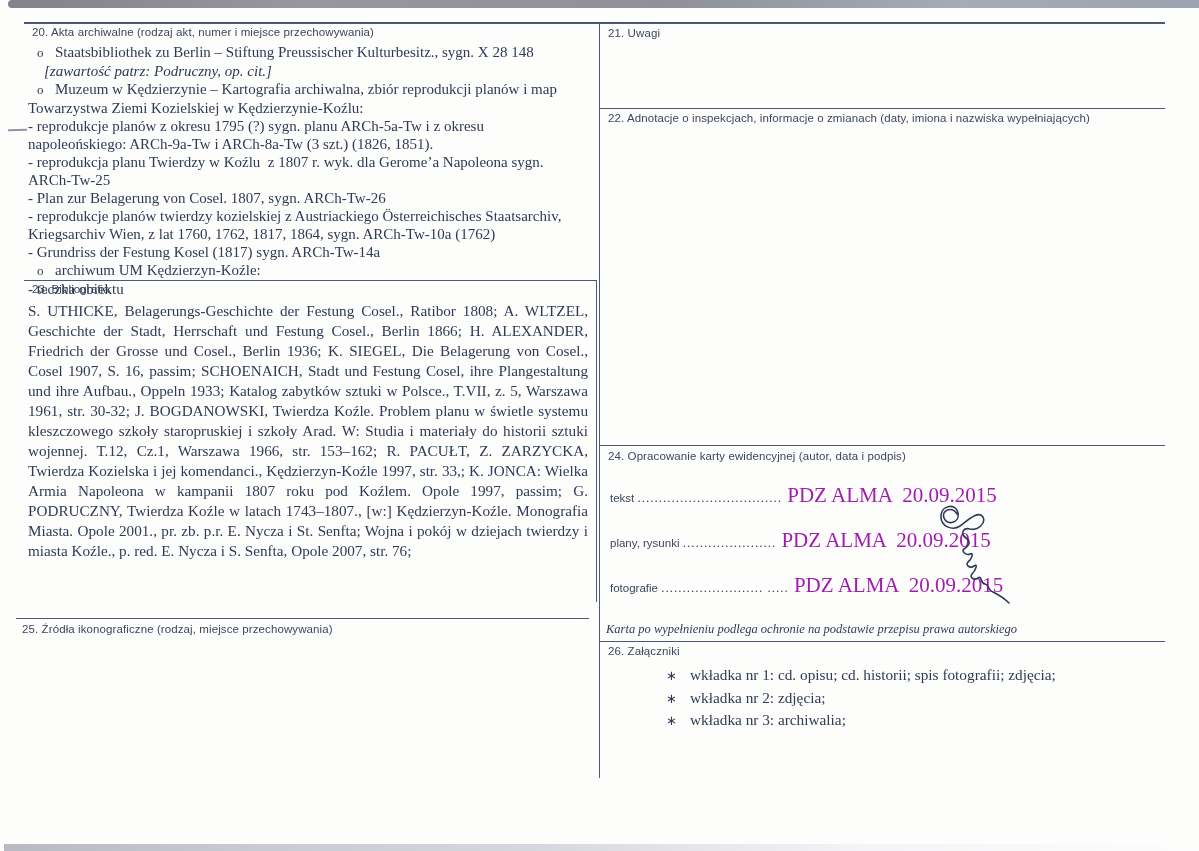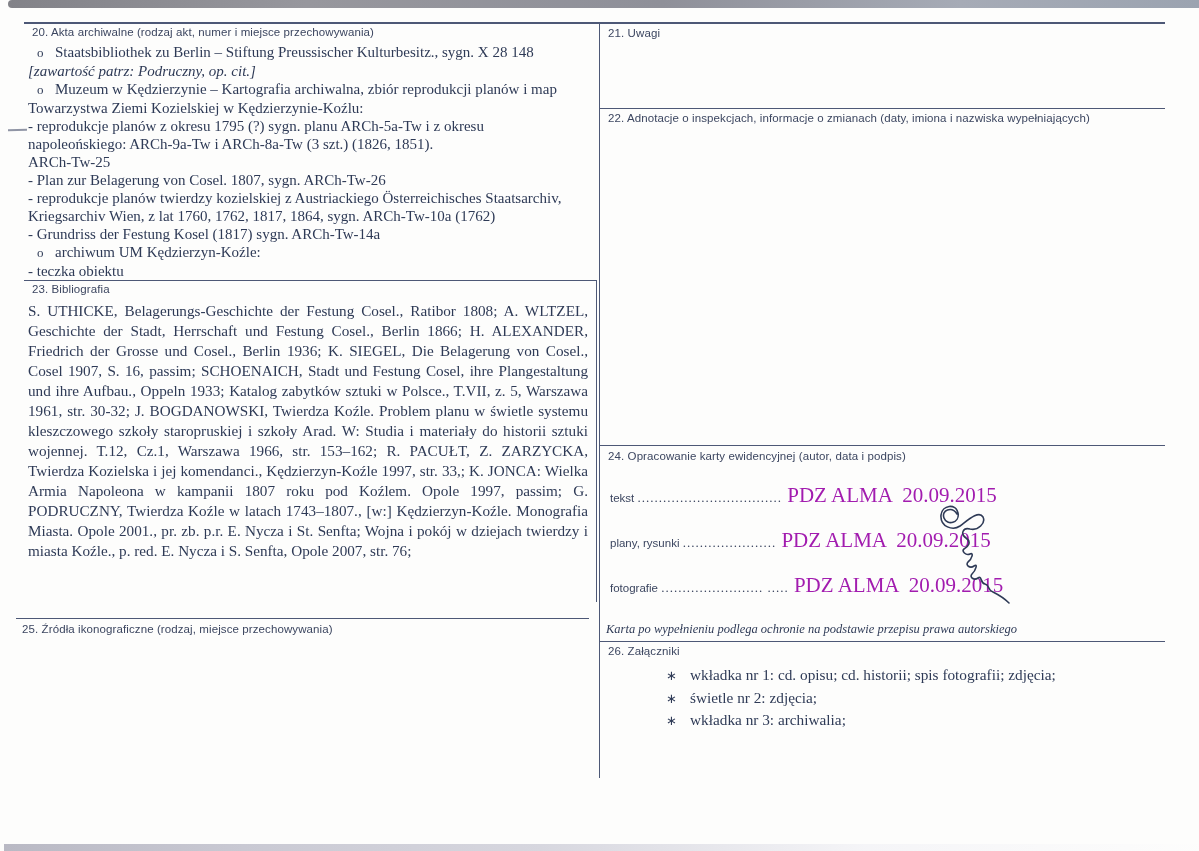--- a/index.html
+++ b/index.html
@@ -44,21 +44,21 @@
   }
 
   
   .s20 { position:absolute; left:24px; top:26px; width:575px; overflow:hidden; }
   .s20 .sec-label { padding-left:8px; }
   .s20-body { margin-top:5px; font-size:15px; line-height:18px; padding-left:4px; }
   .s20-body .line { white-space:pre; }
   .s20-body .bullet {
     display:inline-block; width:27px; padding-left:9px; font-size:13px;
   }
-  .italic { font-style:italic; }
+  .italic { font-style:italic;margin-left:16px; }
 
   
   .s23 {
     position:absolute; left:24px; top:280px; width:573px; height:322px;
     border-top:1.5px solid #4d5876; border-right:1.5px solid #4d5876;
     overflow:hidden;
   }
   .s23 .sec-label { padding:2px 0 0 8px; }
   .s23-text {
     margin:6px 8px 0 4px; font-size:15.2px; line-height:20px;
@@ -116,20 +116,21 @@
 
   <section class="s20">
     <div class="sec-label">20. Akta archiwalne (rodzaj akt, numer i miejsce przechowywania)</div>
     <div class="s20-body">
       <div class="line"><span class="bullet">o</span><span>Staatsbibliothek zu Berlin – Stiftung Preussischer Kulturbesitz., sygn. X 28 148</span></div>
       <div class="line italic"><span>[zawartość patrz: Podruczny, op. cit.]</span></div>
       <div class="line"><span class="bullet">o</span><span>Muzeum w Kędzierzynie – Kartografia archiwalna, zbiór reprodukcji planów i map</span></div>
       <div class="line"><span>Towarzystwa Ziemi Kozielskiej w Kędzierzynie-Koźlu:</span></div>
       <div class="line"><span>- reprodukcje planów z okresu 1795 (?) sygn. planu ARCh-5a-Tw i z okresu</span></div>
       <div class="line"><span>napoleońskiego: ARCh-9a-Tw i ARCh-8a-Tw (3 szt.) (1826, 1851).</span></div>
+      <div class="line"><span>- reprodukcja planu Twierdzy w Koźlu  z 1807 r. wyk. dla Gerome’a Napoleona sygn.</span></div>
       <div class="line"><span>ARCh-Tw-25</span></div>
       <div class="line"><span>- Plan zur Belagerung von Cosel. 1807, sygn. ARCh-Tw-26</span></div>
       <div class="line"><span>- reprodukcje planów twierdzy kozielskiej z Austriackiego Österreichisches Staatsarchiv,</span></div>
       <div class="line"><span>Kriegsarchiv Wien, z lat 1760, 1762, 1817, 1864, sygn. ARCh-Tw-10a (1762)</span></div>
       <div class="line"><span>- Grundriss der Festung Kosel (1817) sygn. ARCh-Tw-14a</span></div>
       <div class="line"><span class="bullet">o</span><span>archiwum UM Kędzierzyn-Koźle:</span></div>
       <div class="line"><span>- teczka obiektu</span></div>
     </div>
   </section>
 
@@ -171,17 +172,17 @@
                C36,79 41,83 45,80 C49,77 47,85 52,86 C57,87 54,92 60,94
                C66,97 72,101 76,105" fill="none" stroke="#2e3a56" stroke-width="1.6" stroke-linecap="round"></path>
     </svg>
   </div>
 
   <div class="copyright-note">Karta po wypełnieniu podlega ochronie na podstawie przepisu prawa autorskiego</div>
 
   <div class="s26-label sec-label">26. Załączniki</div>
   <div class="s26-list">
     <div class="attachment-item"><span class="asterisk-bullet">∗</span><span>wkładka nr 1: cd. opisu; cd. historii; spis fotografii; zdjęcia;</span></div>
-    <div class="attachment-item"><span class="asterisk-bullet">∗</span><span>świetle nr 2: zdjęcia;</span></div>
+    <div class="attachment-item"><span class="asterisk-bullet">∗</span><span>wkładka nr 2: zdjęcia;</span></div>
     <div class="attachment-item"><span class="asterisk-bullet">∗</span><span>wkładka nr 3: archiwalia;</span></div>
   </div>
 
 </div>
 
 </body></html>

